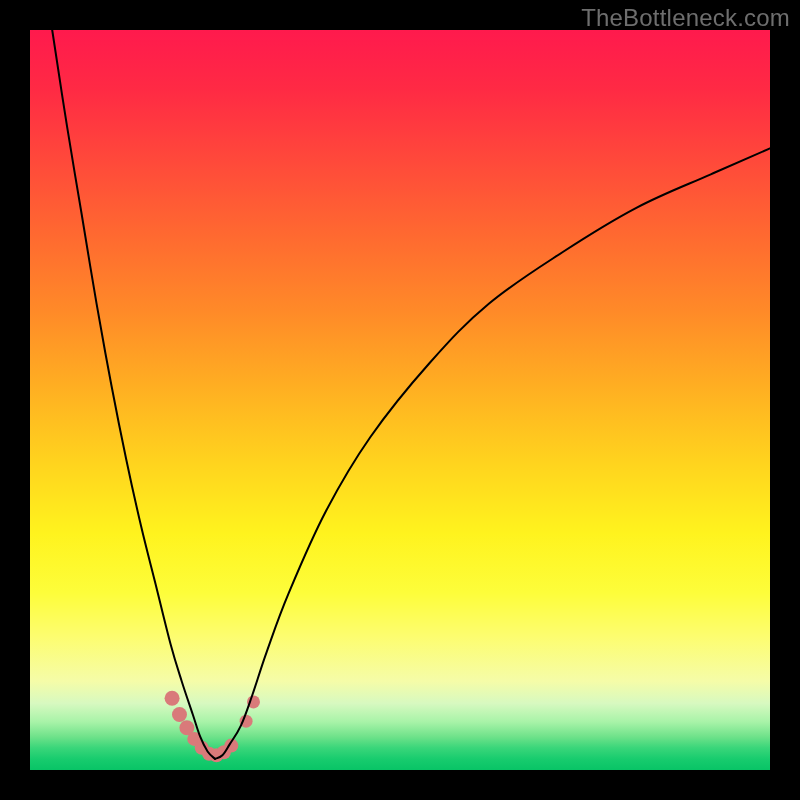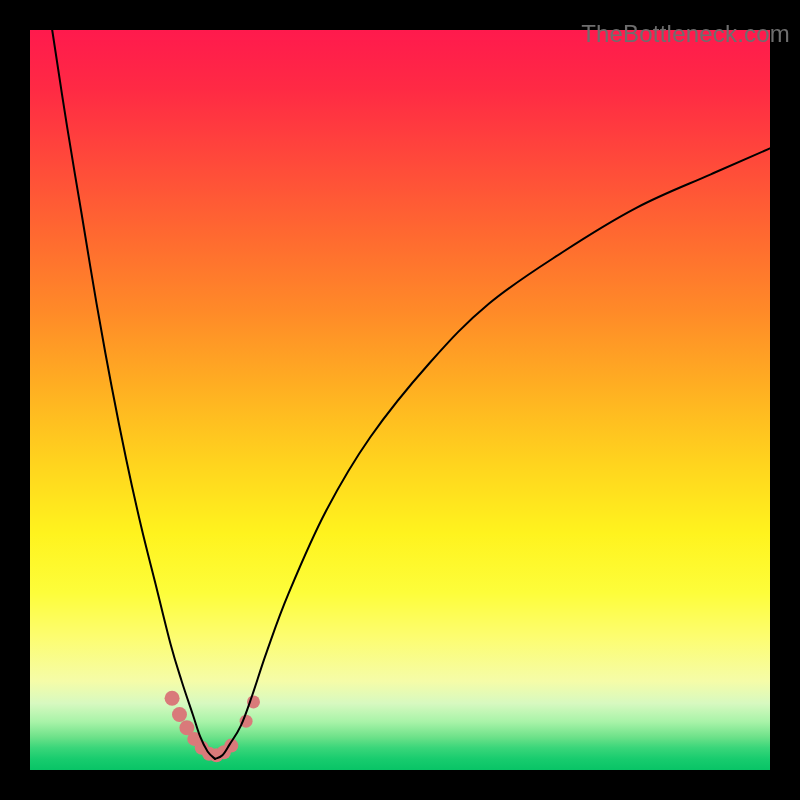--- a/index.html
+++ b/index.html
@@ -41,21 +41,21 @@
       #d7f9c0 91%,
       #a8f3a8 93.5%,
       #6fe28a 95.5%,
       #3ad67a 97%,
       #18cc6e 98.5%,
       #08c466 100%
     );
   }
   .watermark {
     position: absolute;
-    top: 20px;
+    top: 4px;
     right: 10px;
     color: #6e6e6e;
     font-size: 24px;
     letter-spacing: 0.2px;
     font-weight: 400;
     user-select: none;
   }
   svg.overlay {
     position: absolute;
     top: 30px;

